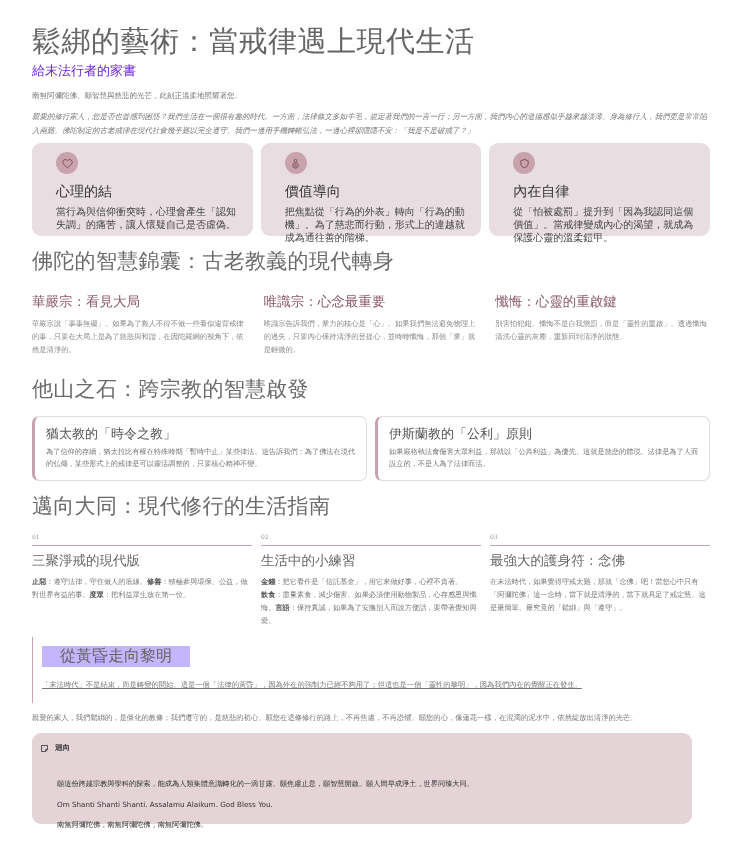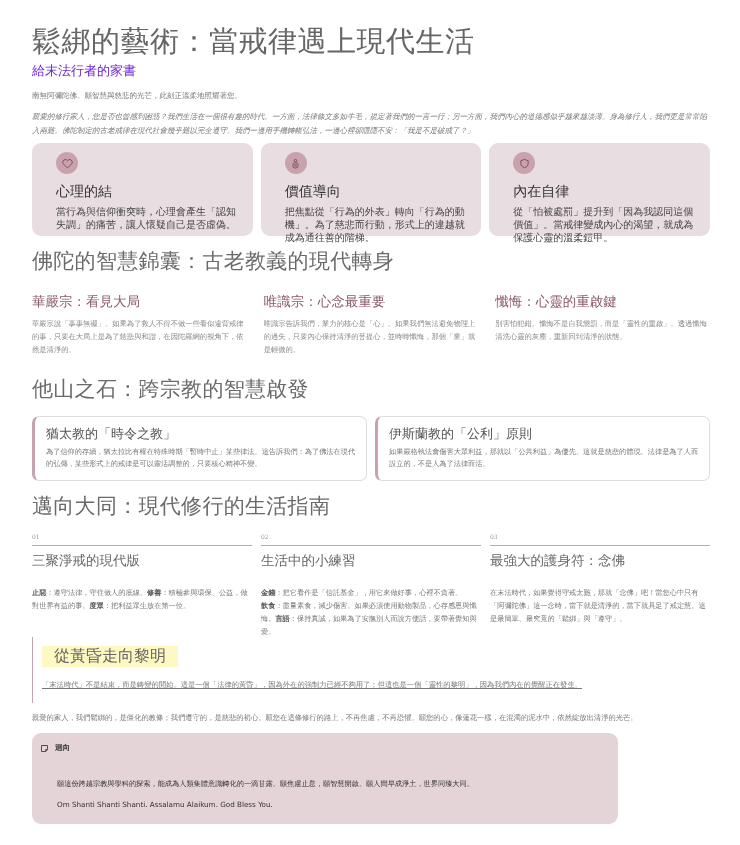--- a/index.html
+++ b/index.html
@@ -29,30 +29,30 @@
   .interfaith { position: absolute; top: 416px; left: 0; width: 678px; display: flex; gap: 8px; }
   .if-card { flex: 1; height: 65px; border: 1px solid #ddd; border-left: 3px solid #c8a3ad; border-radius: 7px; padding: 8px 10px 4px 11px; }
   .if-title { font-size: 13px; color: #555; }
   .if-text { font-size: 7.2px; color: #777; line-height: 12px; margin-top: 3px; }
 
   .guide { position: absolute; top: 533px; left: 0; width: 678px; display: flex; gap: 9px; }
   .guide-col { flex: 1; }
   .guide-num { font-size: 6px; color: #999; font-family: "DejaVu Serif", serif; }
   .guide-line { height: 1px; background: #c8a3ad; margin-top: 5px; }
   .guide-title { font-size: 13.5px; color: #666; margin-top: 6px; }
-  .guide-text { font-size: 7.2px; color: #777; line-height: 13px; margin-top: 16px; }
+  .guide-text { font-size: 7.2px; color: #777; line-height: 13px; margin-top: 5px; }
   .guide-text b { color: #555; font-weight: 700; }
 
   .dawn { position: absolute; top: 637px; left: 0; width: 678px; height: 66px; border-left: 1px solid #c8a3ad; padding-left: 9px; }
-  .dawn-title { display: inline-block; font-size: 16px; color: #666; background: #fef9c3; margin-top: 9px; padding: 0 12px; }
+  .dawn-title { display: inline-block; font-size: 16px; color: #666; background: #c4b5fd; margin-top: 9px; padding: 0 18px; }
   .dawn-text { font-size: 7.3px; color: #777; margin-top: 13px; text-decoration: underline; }
 
   .closing { position: absolute; top: 713px; left: 0; width: 678px; font-size: 7.3px; color: #777; }
 
-  .callout { position: absolute; top: 733px; left: 0; width: 586px; height: 91px; background: #e4d3d7; border-radius: 9px; padding: 10px 8px 0 8px; }
+  .callout { position: absolute; top: 733px; left: 0; width: 660px; height: 91px; background: #e4d3d7; border-radius: 9px; padding: 10px 8px 0 8px; }
   .callout-head { display: flex; align-items: center; gap: 6px; font-size: 7.5px; font-weight: 700; color: #333; }
   .callout-head svg { width: 9px; height: 9px; }
   .callout-body { padding-left: 17px; margin-top: 26px; font-size: 7.2px; color: #333; }
   .callout-body p { margin-bottom: 11px; }
 </style>
 </head>
 <body>
 
 <div class="page">
 
@@ -154,16 +154,17 @@
     <div class="callout-head">
       <svg viewBox="0 0 24 24" fill="none" stroke="#333" stroke-width="2.2">
           <path d="M4 4h16v11l-5 5H4z"></path>
           <path d="M15 20v-5h5"></path>
         </svg>
       <span>迴向</span>
     </div>
     <div class="callout-body">
       <p>願這份跨越宗教與學科的探索，能成為人類集體意識轉化的一滴甘露。願焦慮止息，願智慧開啟。願人間早成淨土，世界同臻大同。</p>
       <p>Om Shanti Shanti Shanti. Assalamu Alaikum. God Bless You.</p>
+      <p>南無阿彌陀佛，南無阿彌陀佛，南無阿彌陀佛。</p>
     </div>
   </div>
 
 </div>
 
 </body></html>

